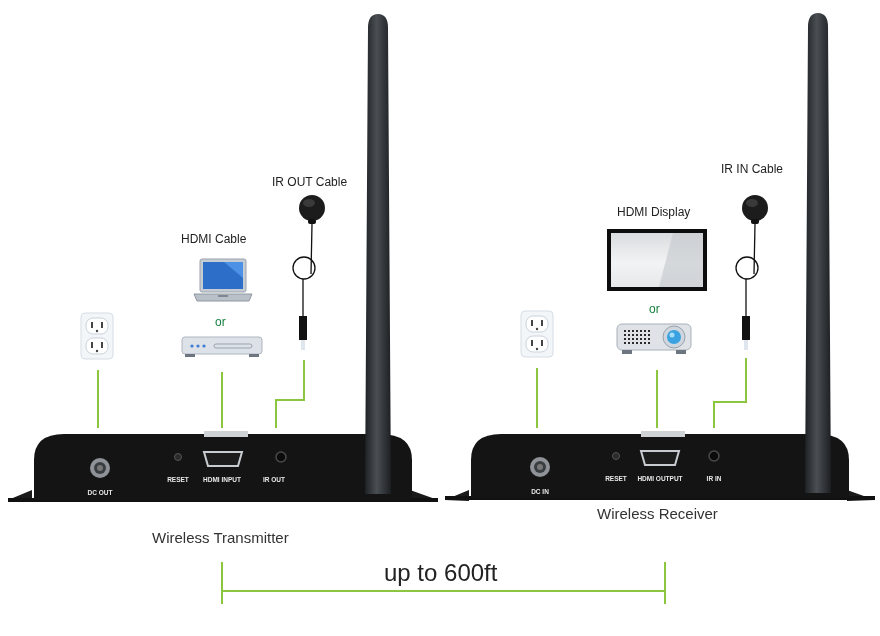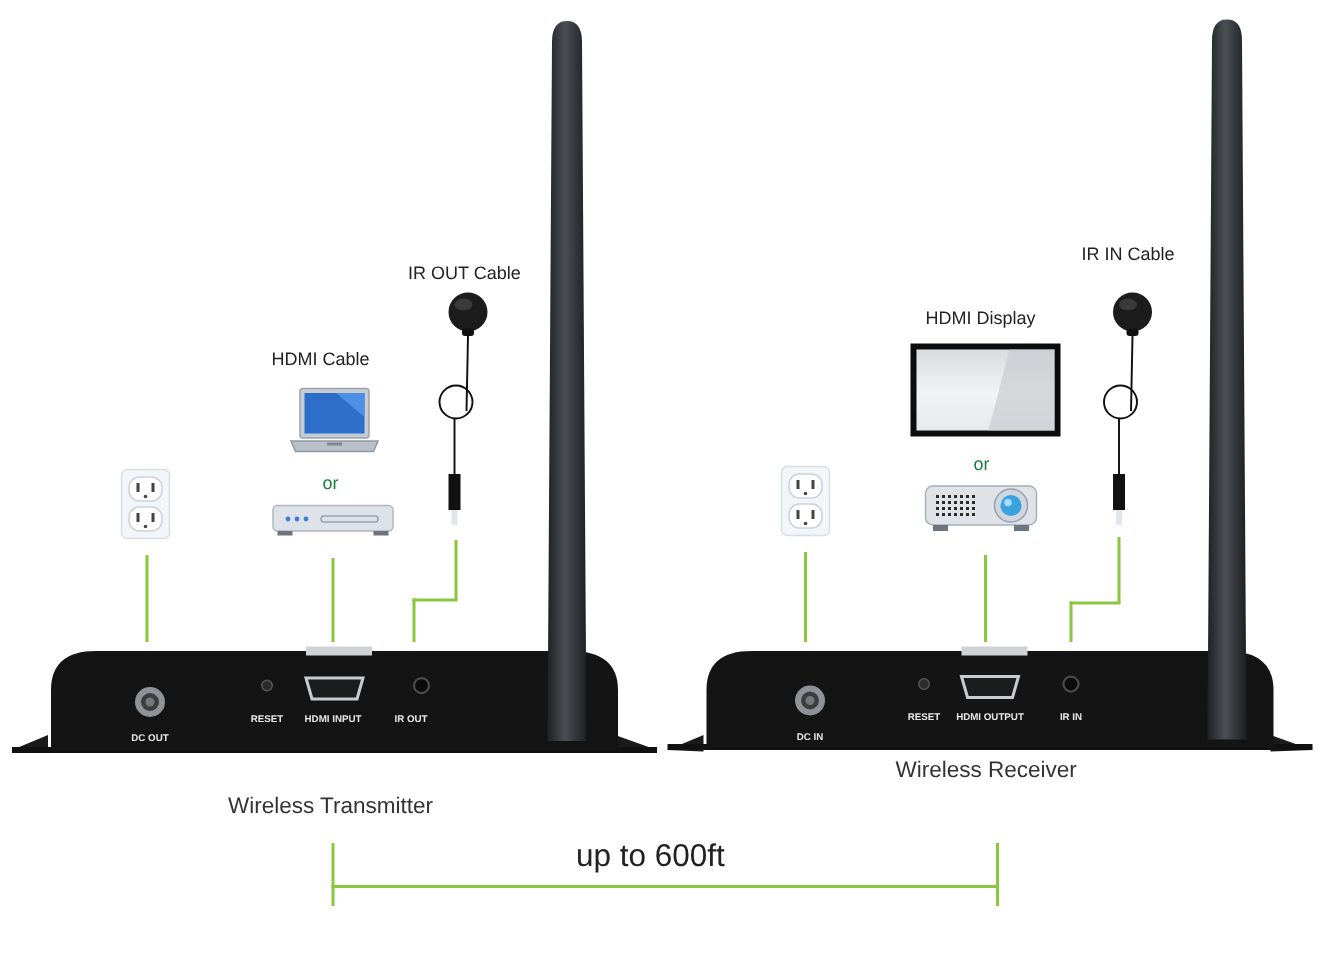--- a/index.html
+++ b/index.html
@@ -1,20 +1,20 @@
 <!DOCTYPE html>
 <html><head>
 <meta charset="utf-8">
 <style>
   html, body { margin:0; padding:0; background:#ffffff; }
   body { width:880px; height:636px; position:relative; overflow:hidden; font-family:"Liberation Sans", sans-serif; color:#222; }
   .label { position:absolute; font-size:12px; color:#222; white-space:nowrap; }
   .or { position:absolute; font-size:12px; color:#15803d; }
   .caption { position:absolute; font-size:15px; color:#333; white-space:nowrap; }
-  .distance { position:absolute; font-size:21px; color:#222; white-space:nowrap; }
+  .distance { position:absolute; font-size:24px; color:#222; white-space:nowrap; }
   .gline { position:absolute; background:#8cc63f; }
   .port-label { position:absolute; font-size:6.5px; color:#e8e8e8; font-weight:bold; white-space:nowrap; transform:translateX(-50%); }
   svg { position:absolute; overflow:visible; }
 </style>
 </head>
 <body>
 
 <div>
 
   <svg style="left:80px;top:312px" width="34" height="48" viewBox="0 0 34 48">

